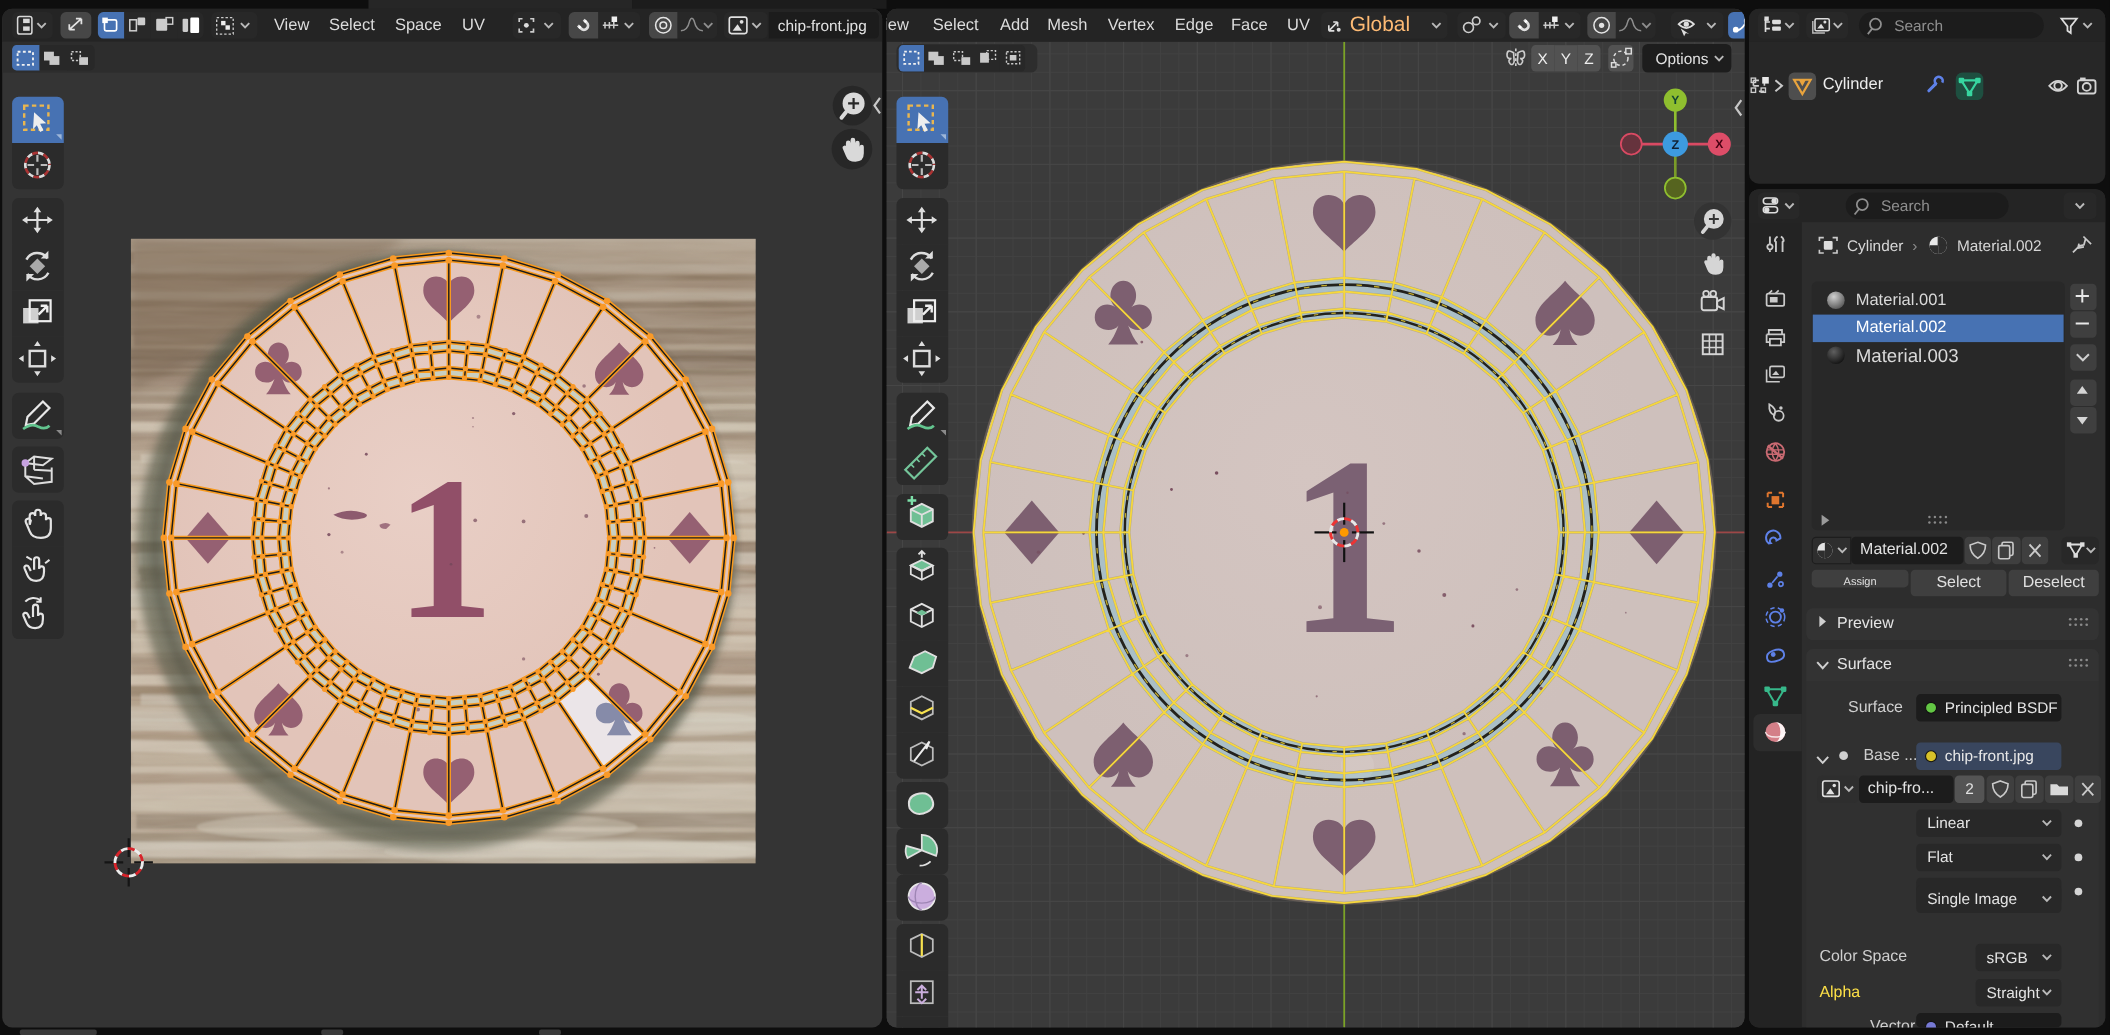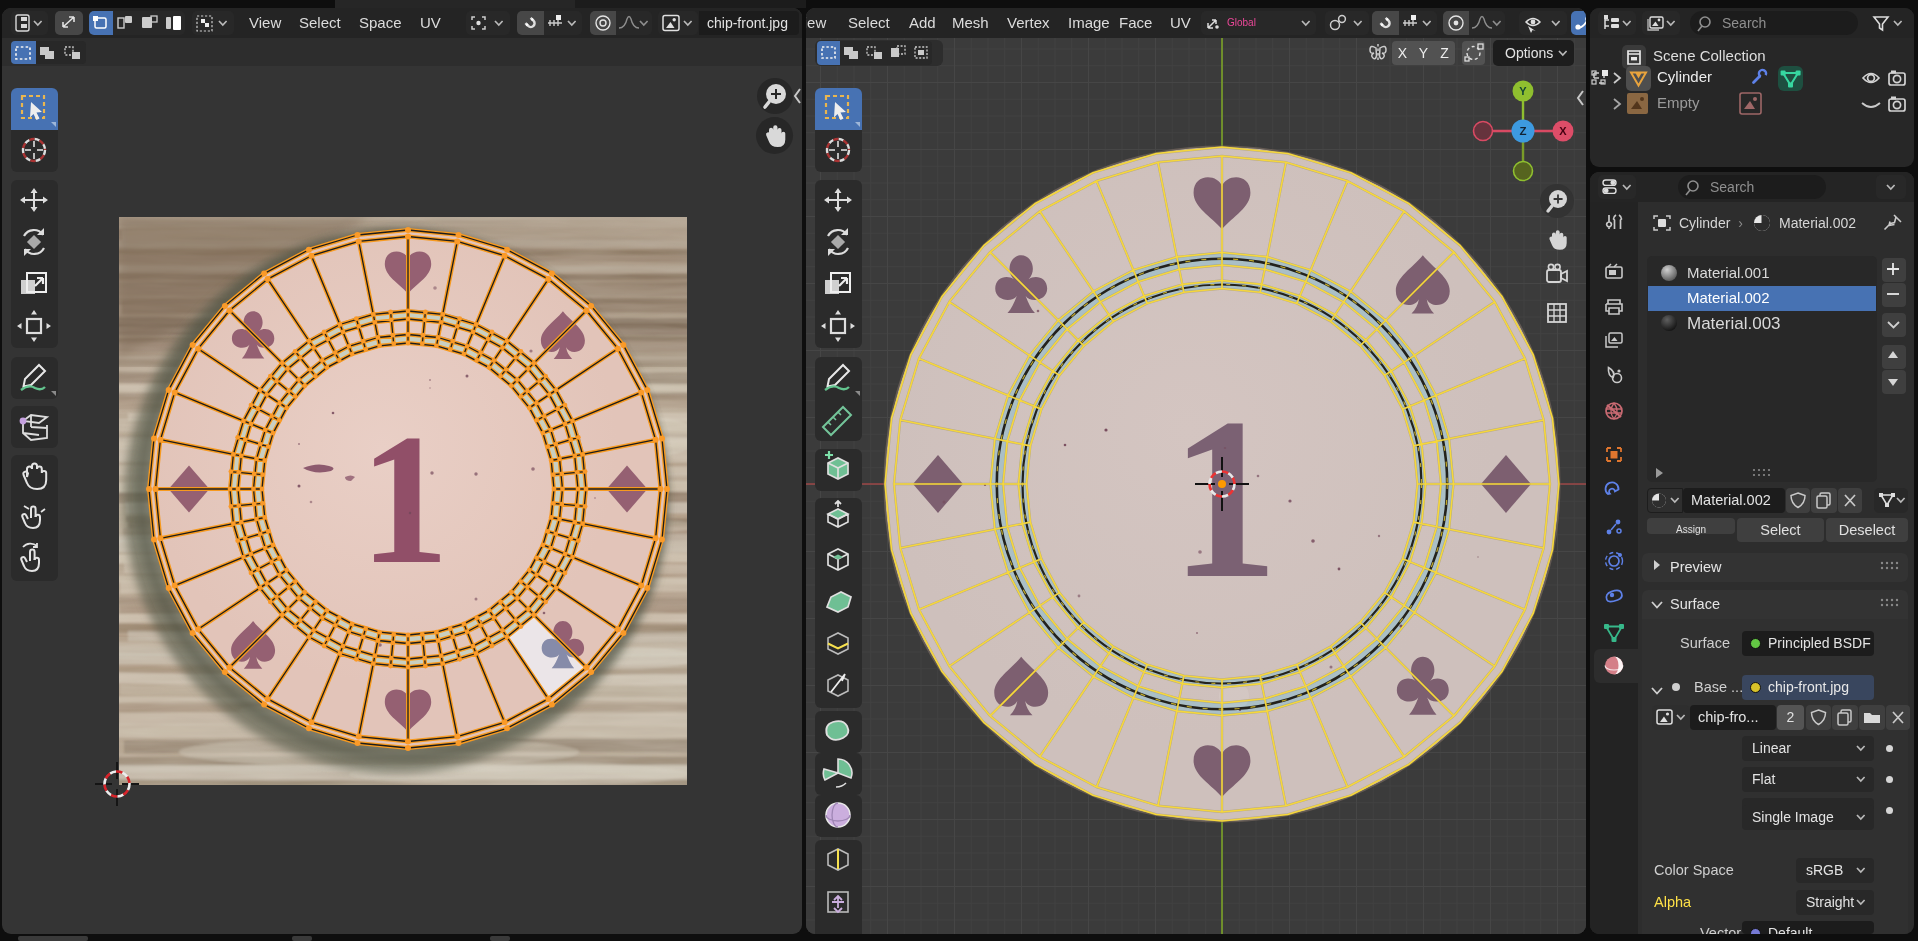--- a/index.html
+++ b/index.html
@@ -747,27 +747,27 @@
           <circle r="12.5" fill="none" stroke="#e33" stroke-width="2.6" stroke-dasharray="6.5 6.5" stroke-dashoffset="6.5"></circle>
           <circle r="4" fill="#f90"></circle>
         </g>
       </svg>
 <div class="hdr"></div>
 <div class="menu" style="left:-12px">View</div>
 <div class="menu" style="left:42px">Select</div>
 <div class="menu" style="left:103px">Add</div>
 <div class="menu" style="left:146px">Mesh</div>
 <div class="menu" style="left:201px">Vertex</div>
-<div class="menu" style="left:262px">Image</div>
+<div class="menu" style="left:262px">Edge</div>
 <div class="menu" style="left:313px">Face</div>
 <div class="menu" style="left:364px">UV</div>
 <div class="tbtn" style="left:395px;top:3px;width:115px;height:24px;background:#282828"><svg width="115" height="24" viewBox="0 0 115 24" style="">
           <path d="M7,17 l8,-8 M7,17 l0,-5 M7,17 l5,0 M15,9 l-4,0 M15,9 l0,4" stroke="#ddd" stroke-width="1.5" fill="none"></path>
           <circle cx="16" cy="16" r="1.8" fill="#ddd"></circle>
-        </svg><span style="position:absolute;left:26px;top:0;line-height:24px;font-size:10px;color:#ec4899">Global</span><svg width="14" height="24" viewBox="0 0 14 24" style="position:absolute;right:2px;top:0">
+        </svg><span style="position:absolute;left:26px;top:0;line-height:24px;font-size:19px;color:#fdba74">Global</span><svg width="14" height="24" viewBox="0 0 14 24" style="position:absolute;right:2px;top:0">
           <path d="M2,10 l3.8,4 3.8,-4" stroke="#b9b9b9" stroke-width="1.7" fill="none"></path>
         </svg></div>
 <div class="tbtn" style="left:519px;top:3px;width:44px;height:24px"><svg width="44" height="24" viewBox="0 0 44 24" style="">
           <circle cx="10" cy="14" r="4.5" fill="none" stroke="#ccc" stroke-width="1.5"></circle>
           <circle cx="17" cy="8" r="3.4" fill="none" stroke="#ccc" stroke-width="1.5"></circle>
           <path d="M13,11 l1.5,-1.5" stroke="#ccc" stroke-width="1.4"></path>
           <path d="M29,10 l3.8,4 3.8,-4" stroke="#b9b9b9" stroke-width="1.7" fill="none"></path>
         </svg></div>
 <div class="tbtn" style="left:566px;top:3px;width:27px;height:24px;background:#474747;border-radius:5px 0 0 5px"><svg width="27" height="24" viewBox="0 0 27 24" style="">
           <g transform="rotate(135 13.5 12)">
@@ -982,29 +982,20 @@
         <svg width="26" height="24" viewBox="0 0 26 24" style="position:absolute;left:2px;top:0">
           <circle cx="13" cy="11" r="5" fill="none" stroke="#8f8f8f" stroke-width="1.6"></circle>
           <path d="M10,15 l-4,5" stroke="#8f8f8f" stroke-width="1.6"></path>
         </svg>
         <span style="position:absolute;left:32px;top:0;line-height:24px;color:#8f8f8f;font-size:14px">Search</span>
       </div>
 <div class="abs" style="left:278px;top:3px;width:40px;height:24px"><svg width="40" height="24" viewBox="0 0 40 24" style="">
           <path d="M6,6 h14 l-5.5,7 v6 l-3,-2 v-4 Z" fill="none" stroke="#ddd" stroke-width="1.6"></path>
           <path d="M26,10 l3.8,4 3.8,-4" stroke="#b9b9b9" stroke-width="1.7" fill="none"></path>
         </svg></div>
-<div class="abs" style="left:0;top:36px;width:324px;height:26px">
-<svg width="324" height="26">
-          <g>
-<rect x="32" y="1" width="24" height="24" rx="5" fill="#3a3a3a"></rect>
-<path d="M38,7 h12 v13 h-12 Z M38,10 h12" fill="none" stroke="#e8e8e8" stroke-width="1.7"></path>
-            <rect x="41" y="13" width="6" height="3.4" fill="#e8e8e8"></rect>
-</g>
-        </svg>
-<span style="position:absolute;left:63px;top:3px;color:#dedede;font-size:15px">Scene Collection</span></div>
 <div class="abs" style="left:0;top:57px;width:324px;height:26px">
 <svg width="324" height="26">
 <path d="M4,8 h5 M4,8 v5 M4,13 h5 M14,8 v5 M9,18 h5" stroke="#cfcfcf" stroke-width="1.5" fill="none"></path>
 <rect x="12" y="5" width="6" height="6" fill="#e8e8e8"></rect>
           <rect x="2" y="6" width="4" height="4" fill="none" stroke="#cfcfcf" stroke-width="1.2"></rect>
           <rect x="2" y="15" width="4" height="4" fill="none" stroke="#cfcfcf" stroke-width="1.2"></rect>
           <rect x="11" y="15" width="4" height="4" fill="none" stroke="#cfcfcf" stroke-width="1.2"></rect>
 <path d="M24,8 l6,5 -6,5" fill="none" stroke="#c9c9c9" stroke-width="1.8"></path>
 <rect x="36" y="1" width="25" height="25" rx="5" fill="#4e4e4e"></rect>
 <path d="M41,7.5 h15 l-7.5,13 Z" fill="none" stroke="#e8a33d" stroke-width="2"></path>
@@ -1024,41 +1015,20 @@
             <path d="M1,9 q8,-9 16,0 q-8,9 -16,0 Z" fill="none" stroke="#d3d3d3" stroke-width="1.7"></path>
             <circle cx="9" cy="9" r="3.4" fill="none" stroke="#d3d3d3" stroke-width="1.7"></circle>
           </g>
 <g transform="translate(298,4)">
             <rect x="1" y="4" width="16" height="12" rx="2" fill="none" stroke="#d3d3d3" stroke-width="1.7"></rect>
             <circle cx="9" cy="10" r="3.6" fill="none" stroke="#d3d3d3" stroke-width="1.7"></circle>
             <rect x="3" y="1.5" width="5" height="3" fill="#d3d3d3"></rect>
           </g>
 </svg>
 <span style="position:absolute;left:67px;top:3px;color:#ececec;font-size:15px">Cylinder</span></div>
-<div class="abs" style="left:0;top:83px;width:324px;height:26px">
-<svg width="324" height="26">
-<path d="M24,8 l6,5 -6,5" fill="none" stroke="#a5a5a5" stroke-width="1.8"></path>
-<g transform="translate(37,2)">
-            <rect x="0" y="0" width="21" height="21" rx="2" fill="#8a6742"></rect>
-            <path d="M4,16 l6,-8 5,8 Z" fill="#53361c"></path>
-            <circle cx="15" cy="6" r="2" fill="#53361c"></circle>
-          </g>
-<g transform="translate(150,2)">
-            <rect x="0" y="0" width="21" height="21" rx="2" fill="none" stroke="#9e6767" stroke-width="1.6"></rect>
-            <path d="M4,16 l6,-8 5,8 Z" fill="#9e6767"></path>
-            <circle cx="15" cy="6" r="2" fill="#9e6767"></circle>
-          </g>
-<path d="M272,12 q9,8 18,0" fill="none" stroke="#c9c9c9" stroke-width="1.8"></path>
-<g transform="translate(298,4)">
-            <rect x="1" y="4" width="16" height="12" rx="2" fill="none" stroke="#d3d3d3" stroke-width="1.7"></rect>
-            <circle cx="9" cy="10" r="3.6" fill="none" stroke="#d3d3d3" stroke-width="1.7"></circle>
-            <rect x="3" y="1.5" width="5" height="3" fill="#d3d3d3"></rect>
-          </g>
-</svg>
-<span style="position:absolute;left:67px;top:3px;color:#9b9b9b;font-size:15px">Empty</span></div>
 </div>
 <div class="region" style="left:1590px;top:172px;width:324px;height:762px;background:#2d2d2d">
 <div class="hdr" style="background:#242424"></div>
 <div class="tbtn" style="left:8px;top:3px;width:38px;height:24px"><svg width="38" height="24" viewBox="0 0 38 24" style="">
           <rect x="5" y="5" width="13" height="5.4" rx="2.7" fill="none" stroke="#ddd" stroke-width="1.4"></rect>
           <circle cx="14.8" cy="7.7" r="2.4" fill="#ddd"></circle>
           <rect x="5" y="13" width="13" height="5.4" rx="2.7" fill="none" stroke="#ddd" stroke-width="1.4"></rect>
           <circle cx="8.2" cy="15.7" r="2.4" fill="#ddd"></circle>
           <path d="M25,10 l3.8,4 3.8,-4" stroke="#b9b9b9" stroke-width="1.7" fill="none"></path>
         </svg></div>

